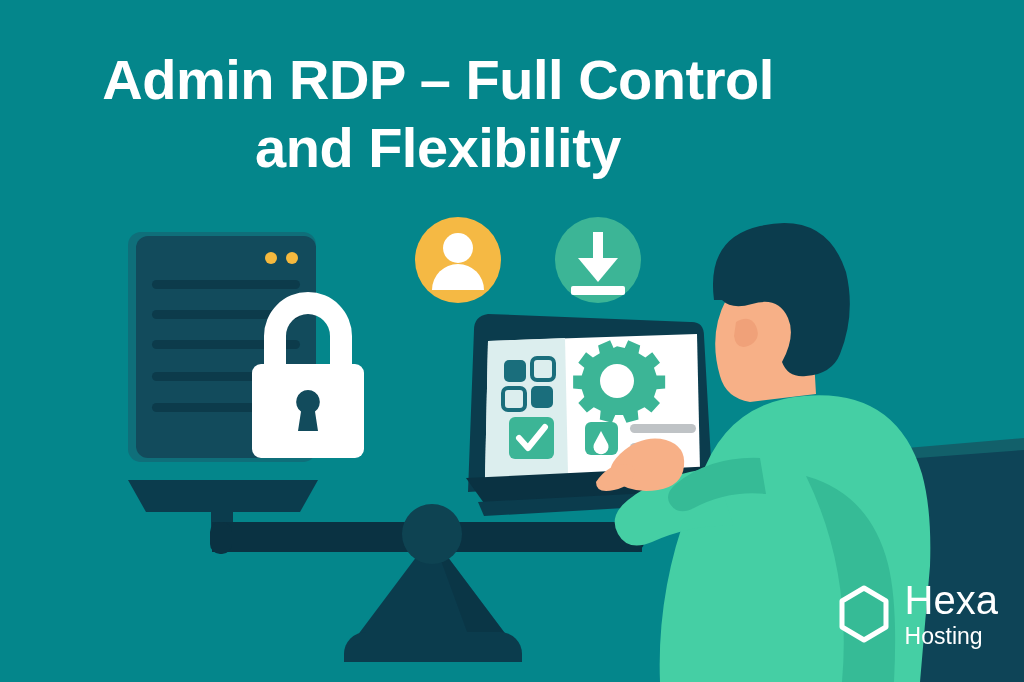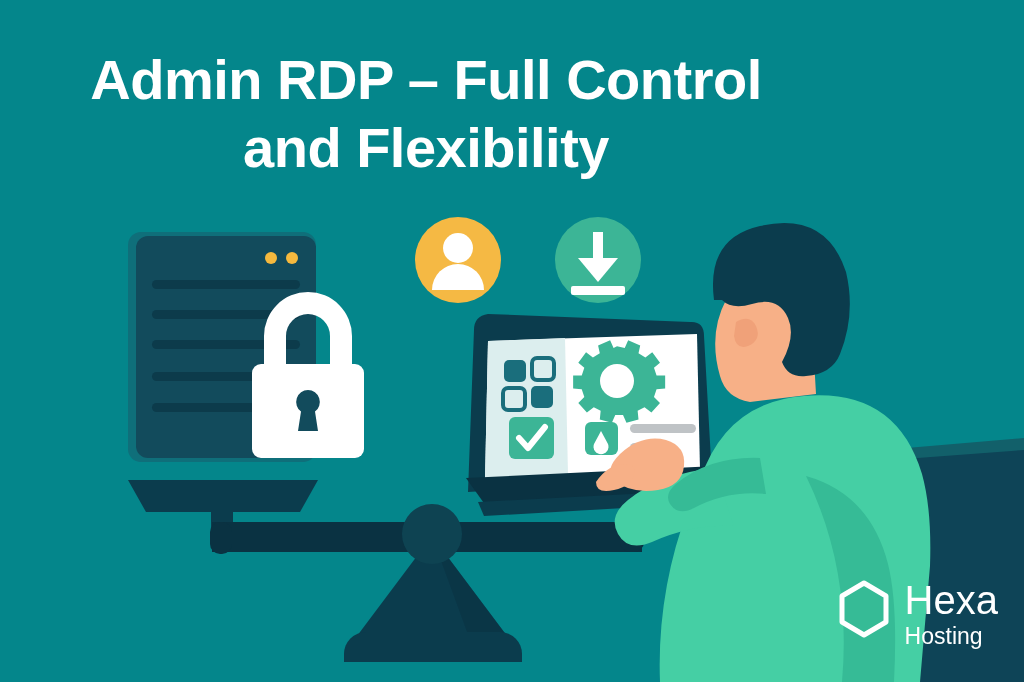--- a/index.html
+++ b/index.html
@@ -21,40 +21,40 @@
   #banner svg.layer {
     position: absolute;
     left: 0;
     top: 0;
     width: 1024px;
     height: 682px;
     display: block;
   }
   .headline {
     position: absolute;
-    left: 0;
+    left: 12px;
     top: 46px;
     width: 852px;
     text-align: center;
     color: #ffffff;
     font-family: "Liberation Sans", sans-serif;
     font-weight: bold;
     font-size: 56px;
     line-height: 1.22;
     letter-spacing: -0.5px;
     padding: 0 90px;
     box-sizing: border-box;
     white-space: pre-line;
   }
   .logo-wrap {
     position: absolute;
     right: 26px;
     bottom: 34px;
     display: flex;
-    align-items: flex-start;
+    align-items: center;
     gap: 14px;
   }
   .logo-mark {
     width: 54px;
     height: 58px;
     flex: 0 0 auto;
   }
   .logo-text {
     display: flex;
     flex-direction: column;

